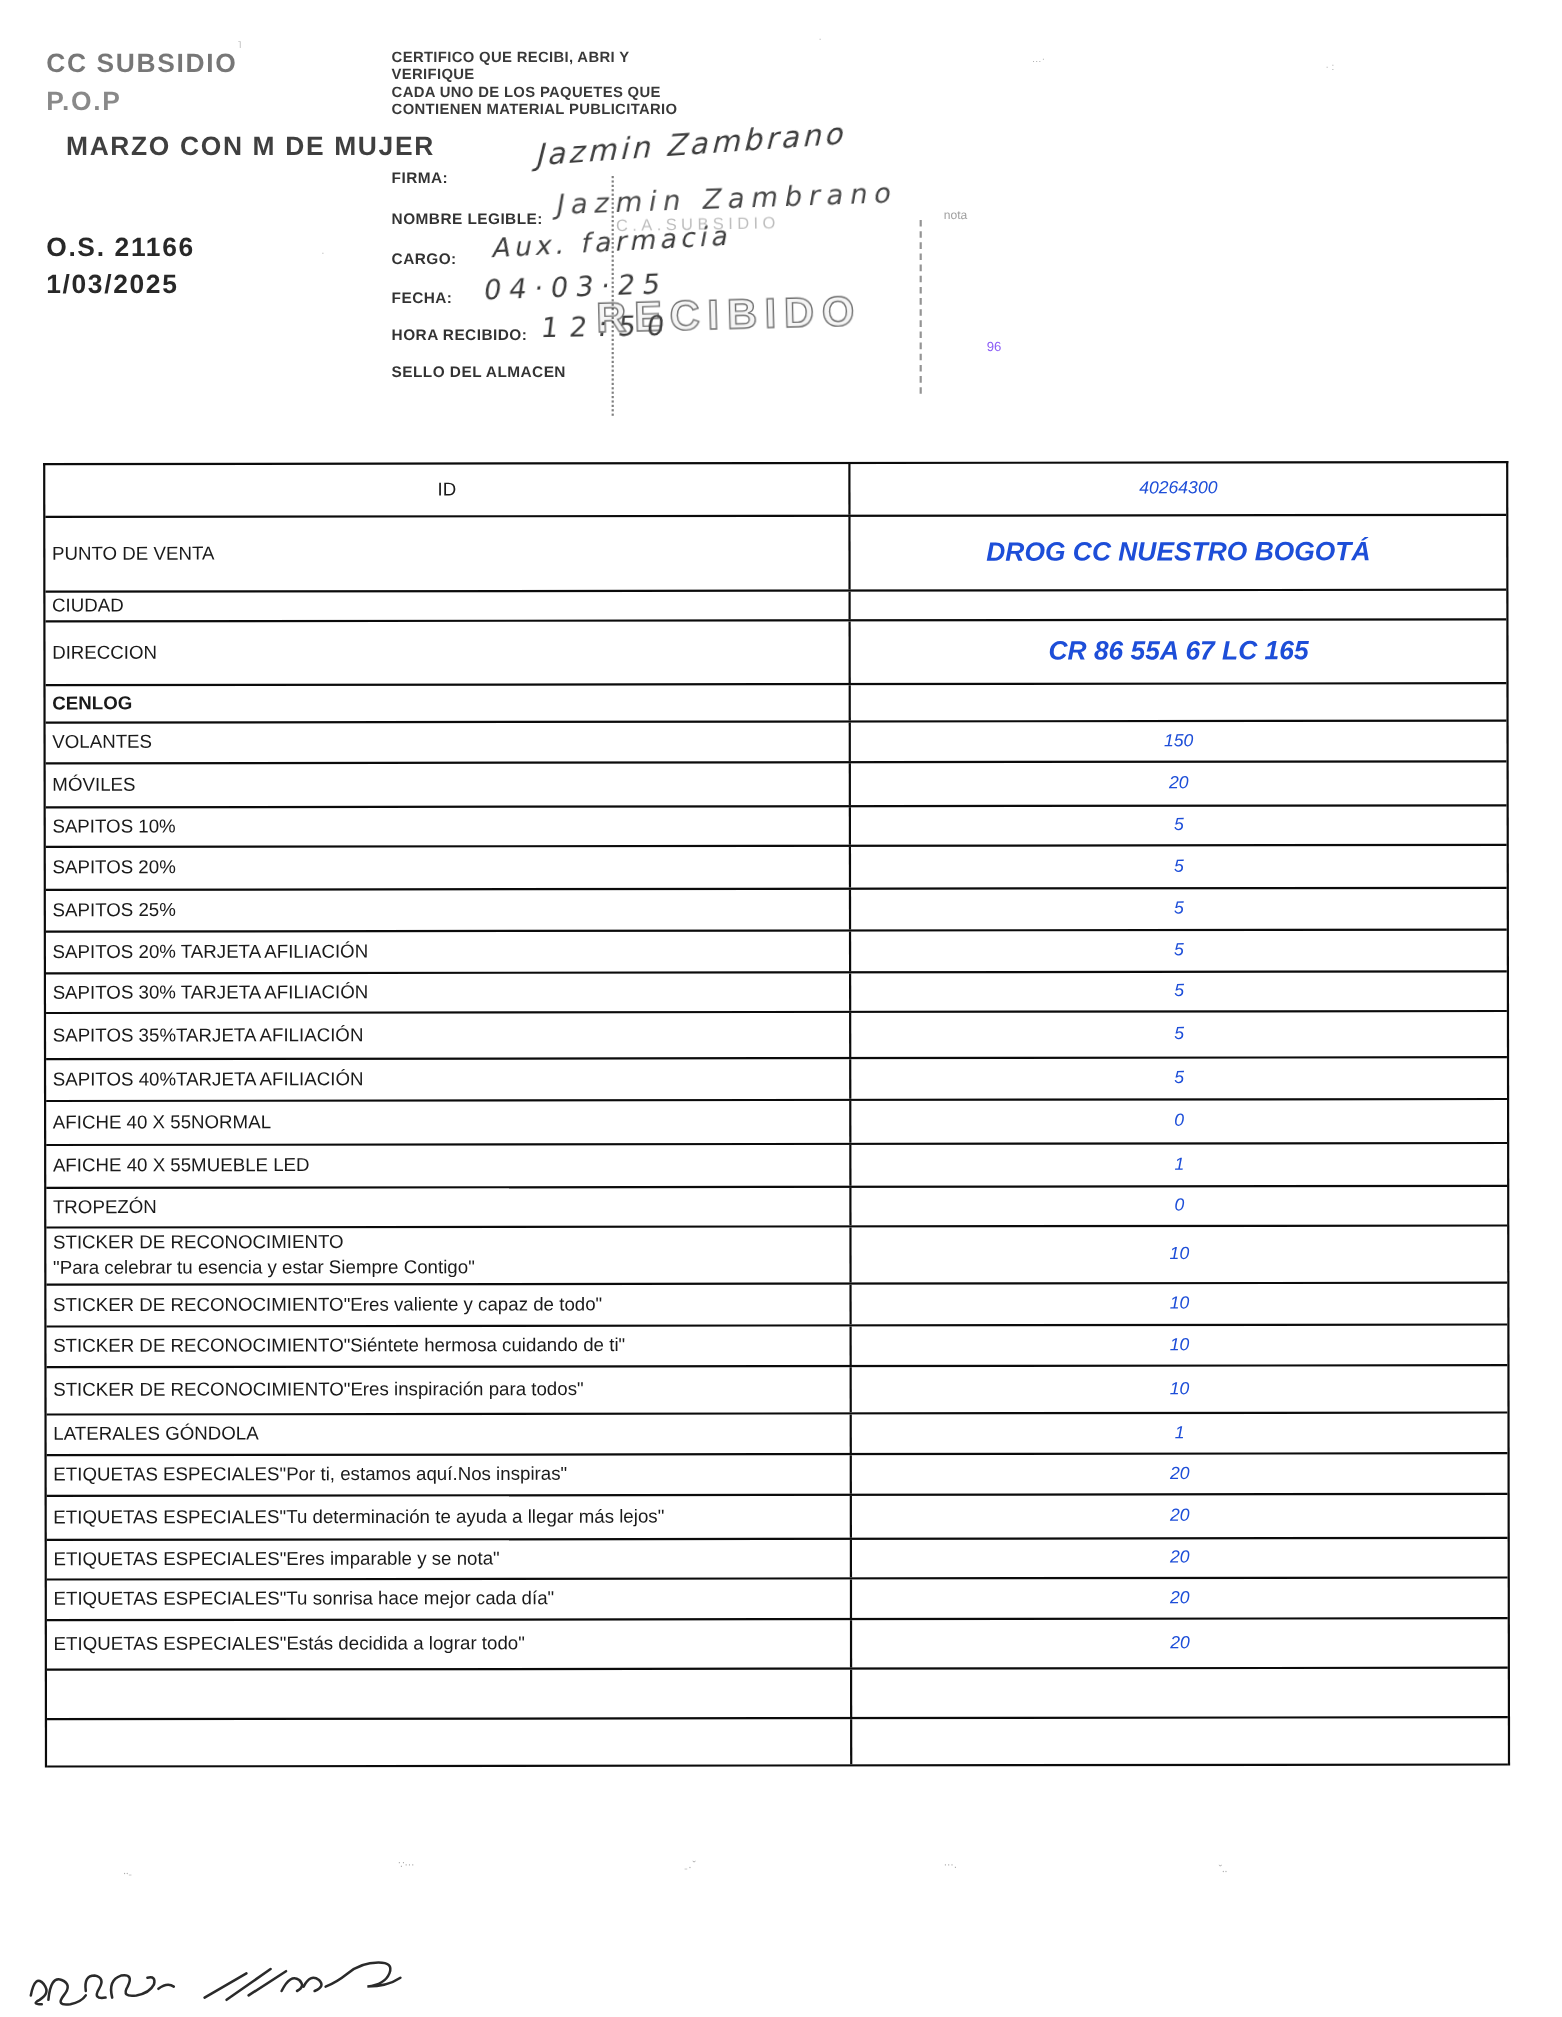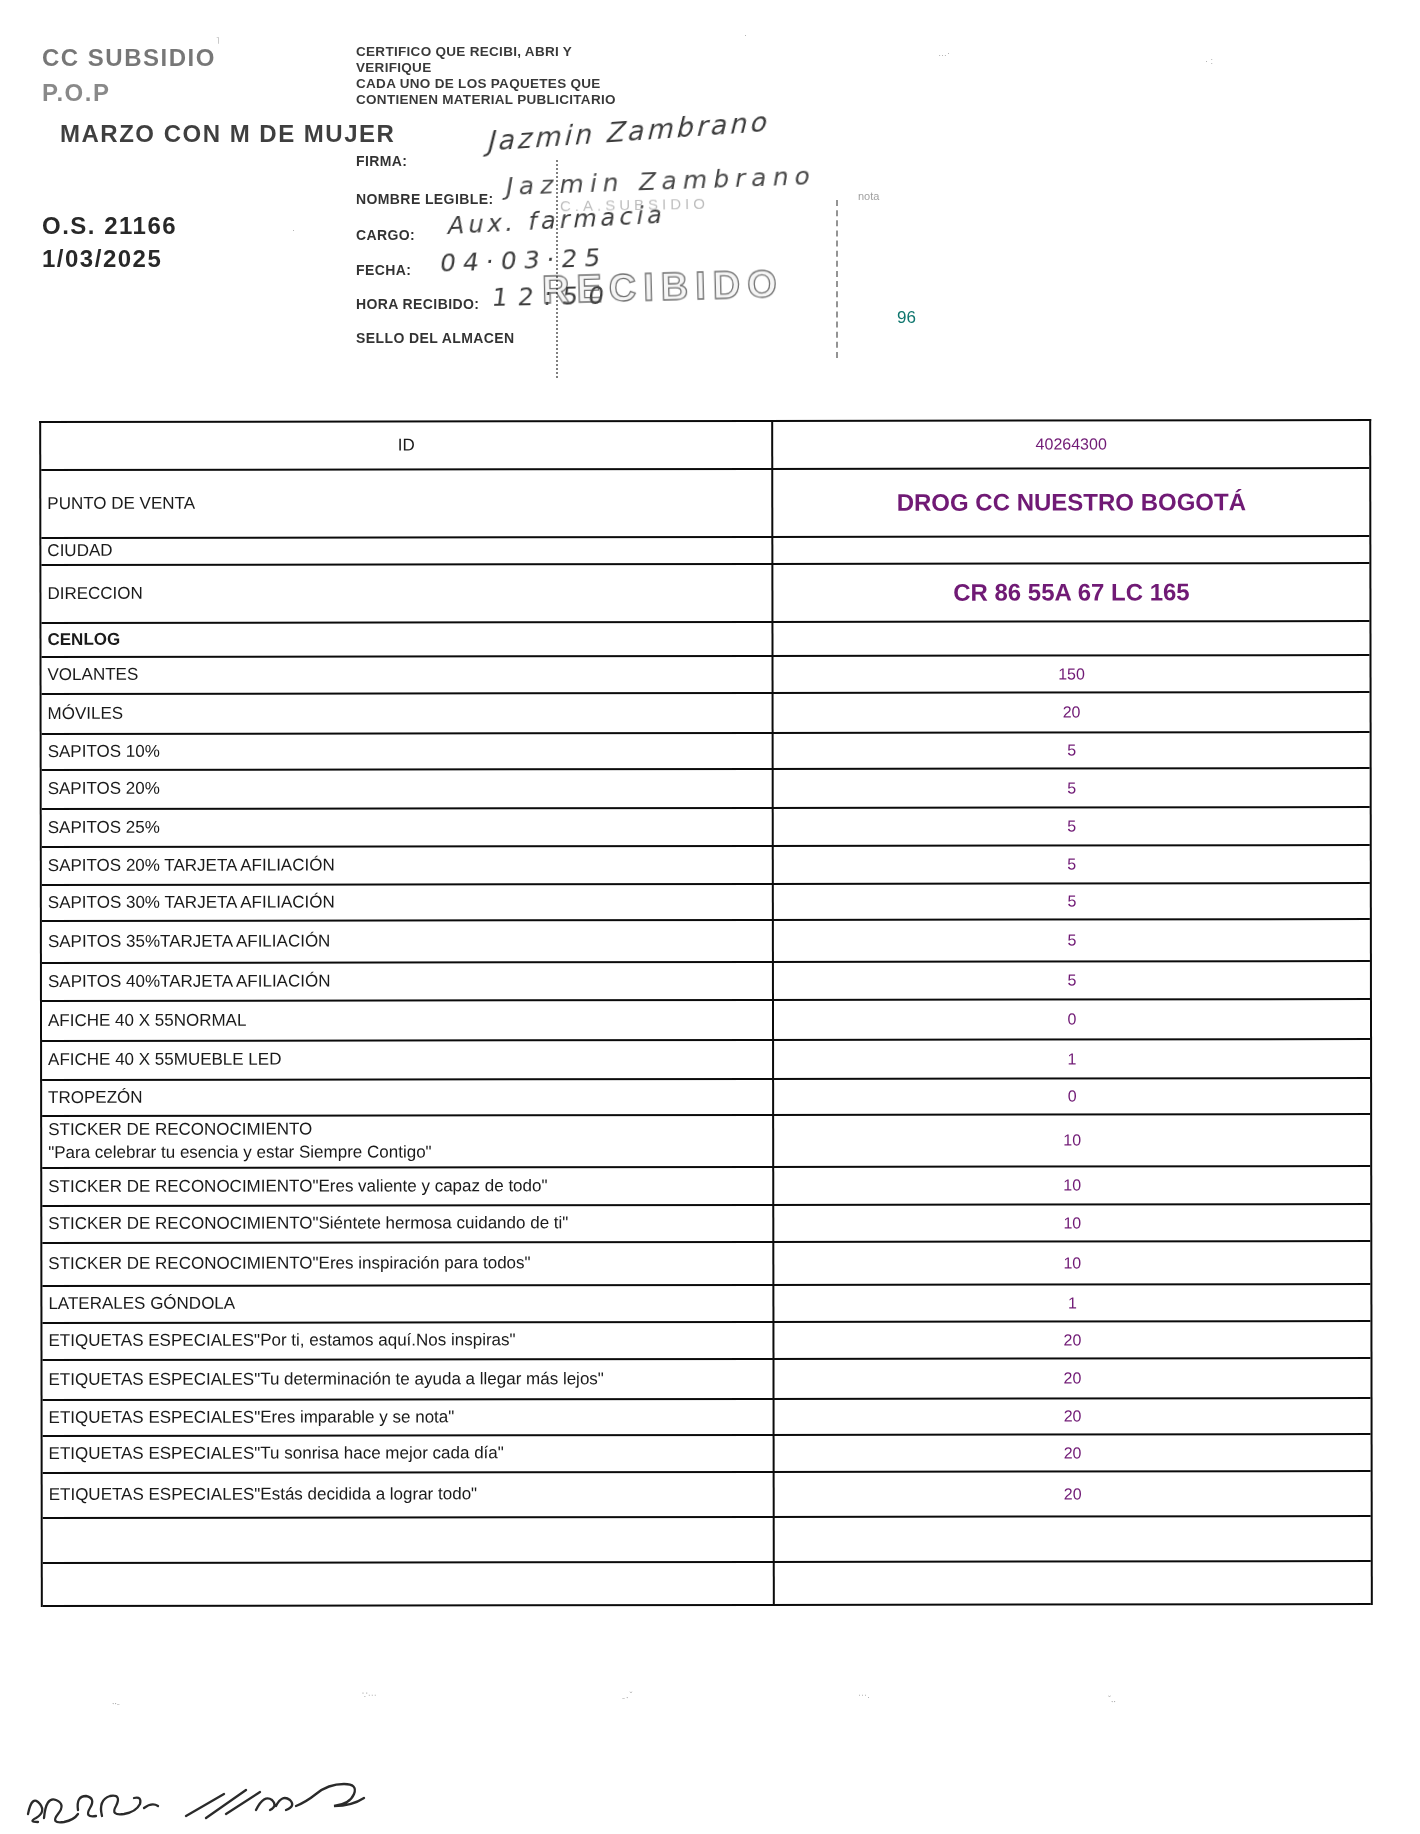--- a/index.html
+++ b/index.html
@@ -30,31 +30,31 @@
   .hw-hora{left:492px;top:282px;font-size:25px;letter-spacing:10px;transform:rotate(-1deg) skewX(-8deg);}
   
   .stamp{position:absolute;left:542px;top:266px;font-size:38px;font-weight:bold;letter-spacing:7px;
     color:rgba(0,0,0,0.04);-webkit-text-stroke:1.3px rgba(75,75,75,.78);
     transform:rotate(-1.5deg);filter:blur(.4px);white-space:nowrap;}
   .faded-stamp{position:absolute;left:560px;top:196px;font-size:15px;letter-spacing:4px;
     color:#333;opacity:.32;filter:blur(.6px);transform:rotate(-1deg);}
   .nota{position:absolute;left:858px;top:190px;font-size:11px;opacity:.42;filter:blur(.4px);}
   .vline-a{position:absolute;left:556px;top:160px;height:218px;border-left:2px dotted rgba(0,0,0,.5);}
   .vline-b{position:absolute;left:836px;top:200px;height:158px;border-left:2px dashed rgba(0,0,0,.42);}
-  .pagenum{position:absolute;left:897px;top:308px;font-size:17px;color:#0f766e;}
+  .pagenum{position:absolute;left:897px;top:308px;font-size:12px;color:#8b5cf6;}
   .speck{position:absolute;font-size:9px;color:#444;opacity:.45;filter:blur(.3px);}
   
   .doc-table{position:absolute;left:40px;top:420px;width:1328px;
     border:2px solid #0b0b0b;border-bottom:none;transform:rotate(-0.08deg);}
   .trow{display:flex;border-bottom:2px solid #0b0b0b;box-sizing:border-box;}
   .cell-label{width:732px;box-sizing:border-box;border-right:2px solid #0b0b0b;
     padding:2px 2px 2px 6px;display:flex;flex-direction:column;justify-content:center;
     font-size:17px;color:#1a1a1a;line-height:1.35;}
   .cell-value{flex:1;display:flex;align-items:center;justify-content:center;
-    font-size:16px;color:#701a75;}
+    font-size:16px;color:#1d4ed8;font-style:italic;}
   .b{font-weight:bold;}
   .ctr{align-items:center;text-align:center;padding-left:2px;}
   .vlg{font-size:24px;font-weight:bold;}
   
   .scribble{position:absolute;left:14px;top:1748px;}
 </style>
 </head>
 <body>
 
 <div class="page">

